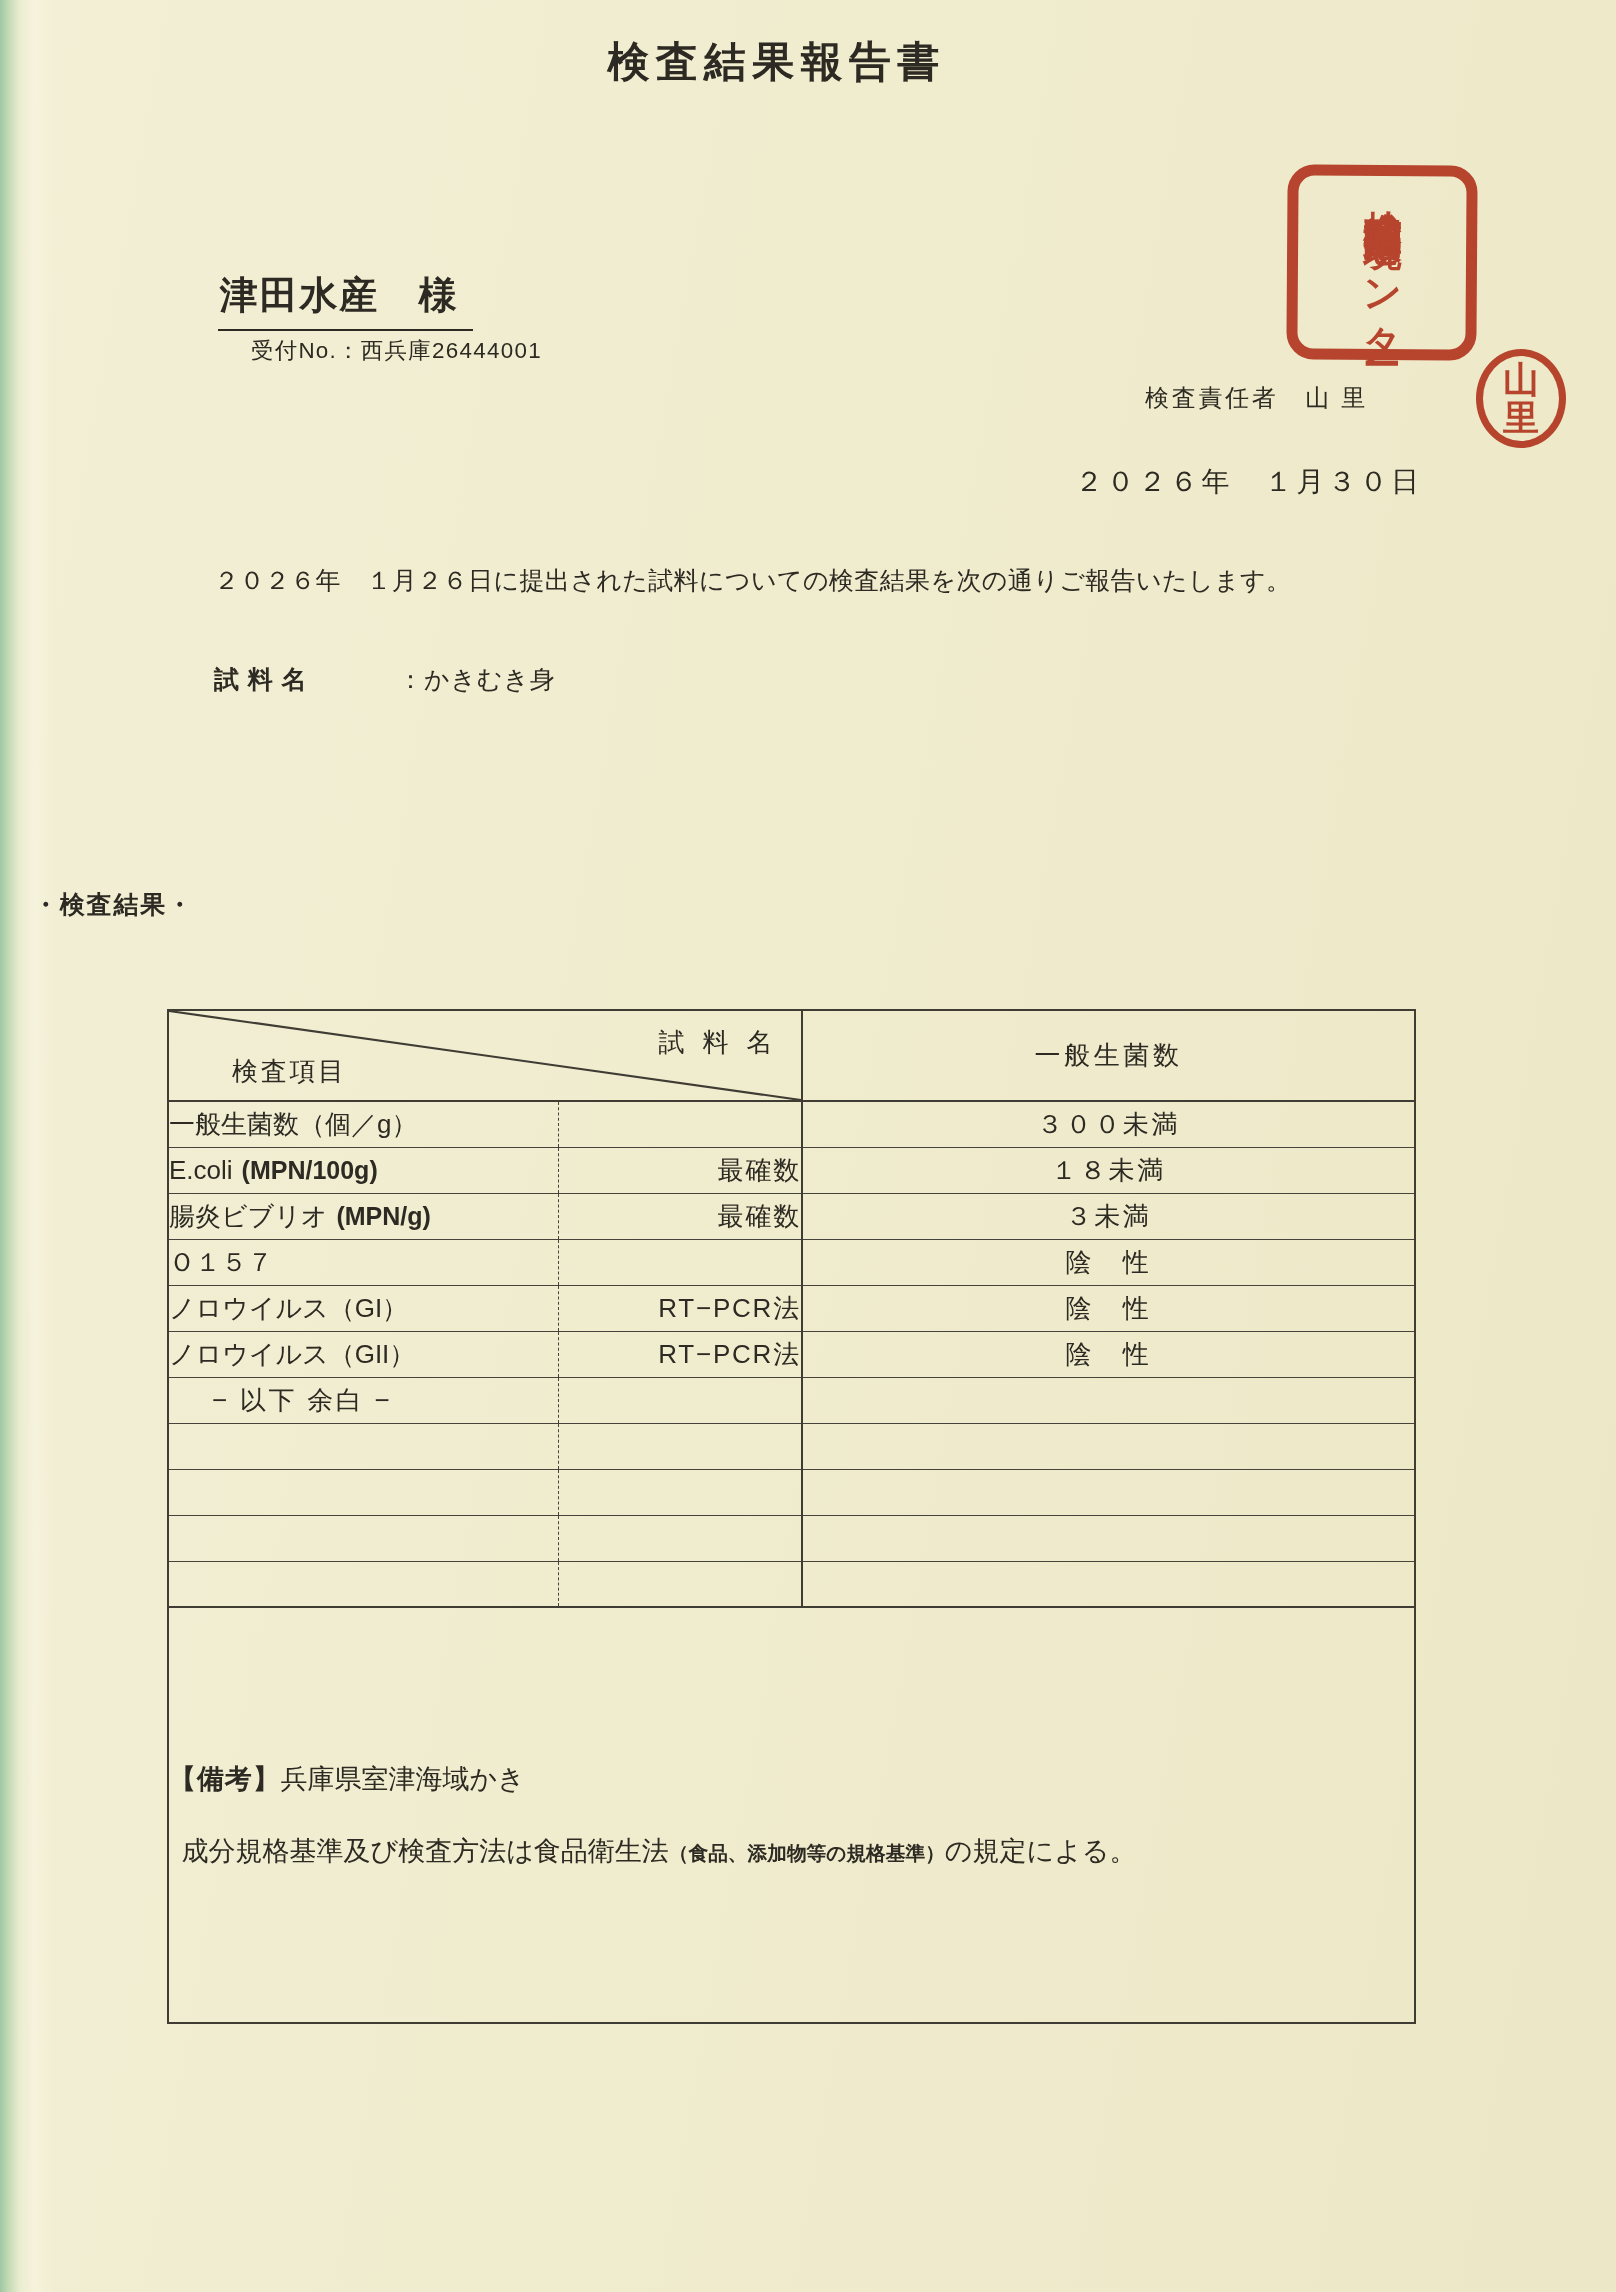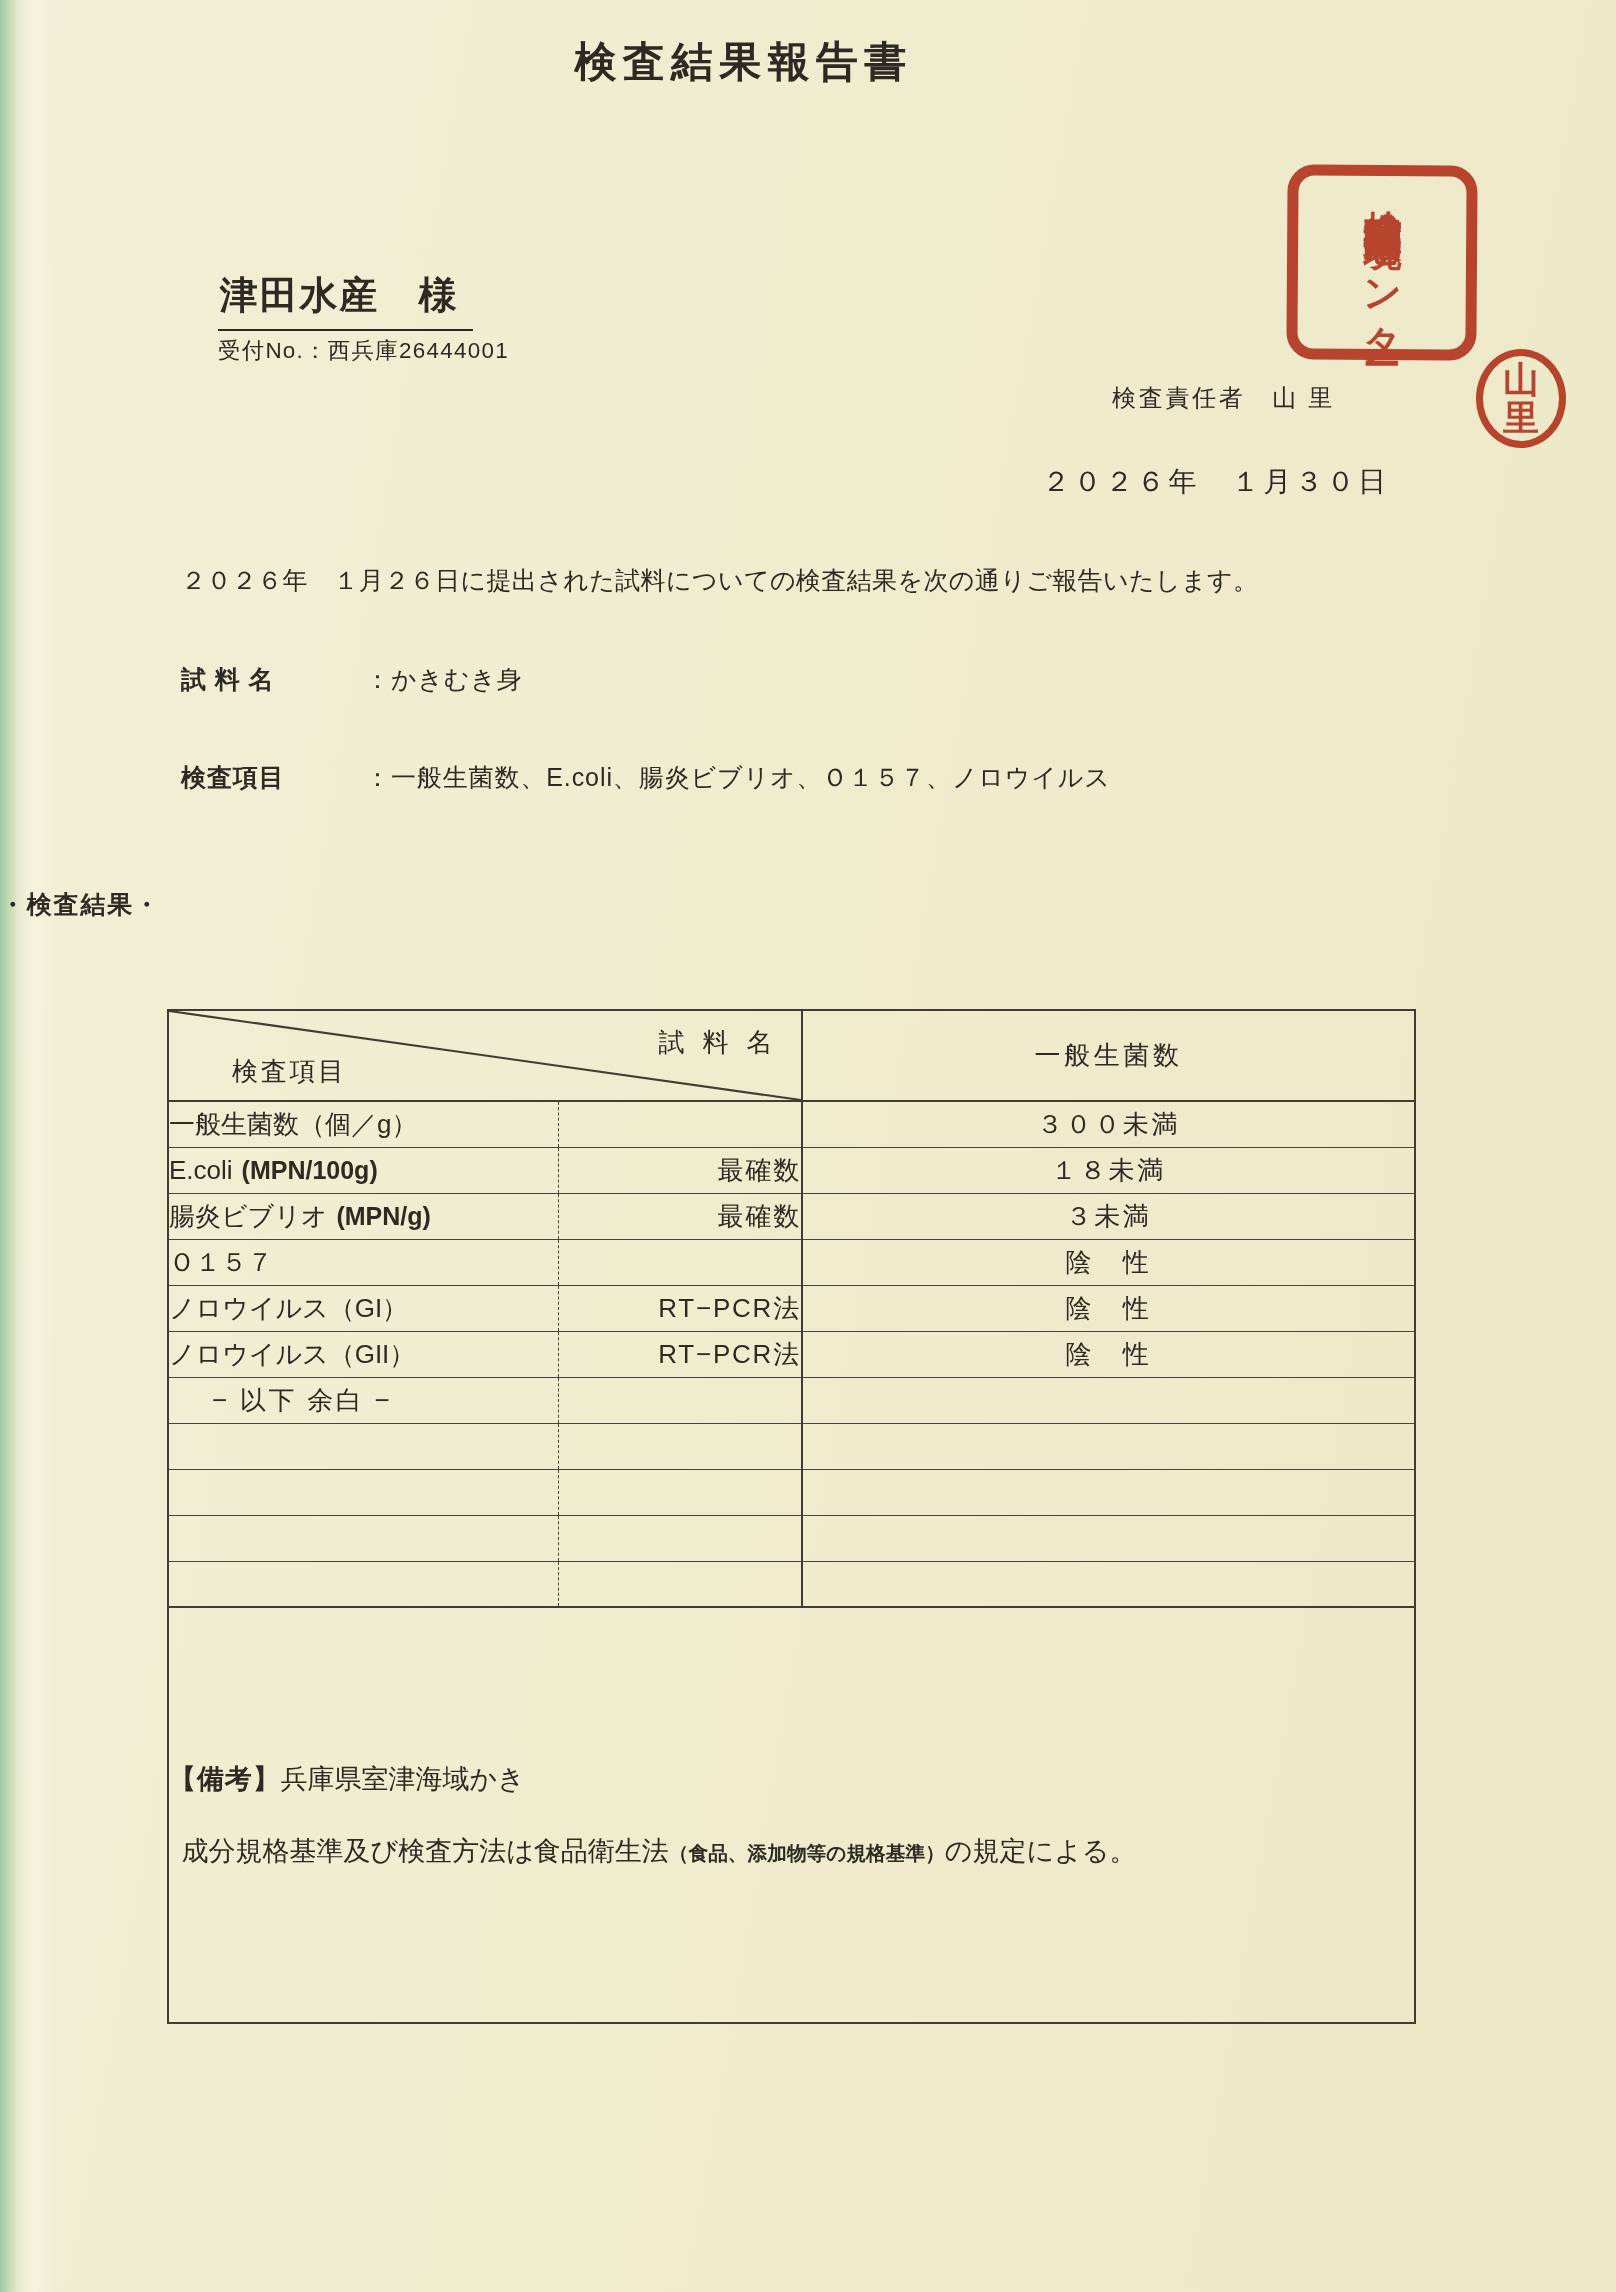--- a/index.html
+++ b/index.html
@@ -10,21 +10,21 @@
     background:linear-gradient(100deg,#f3efd6 0%,#f0ecce 45%,#ece7c6 100%);
     font-family:"Liberation Sans","DejaVu Sans",sans-serif;
     color:#2c2a22;
     overflow:hidden;
   }
   .edge-left{
     position:absolute;left:0;top:0;bottom:0;width:54px;z-index:0;
     background:linear-gradient(90deg,#8fc09c 0px,#b9d5ae 8px,#e9ecd0 19.7px,#f7f4de 34px,rgba(240,236,206,0) 54px);
     opacity:.85;pointer-events:none;
   }
-  .z{position:absolute;z-index:1;}
+  .z{position:absolute;z-index:1;padding-left:33px;}
   .title{
     top:34px;left:0;width:1487px;margin:0;text-align:center;
     font-size:42px;font-weight:600;letter-spacing:6.3px;
   }
   .lab{top:202px;left:984px;line-height:1;}
   .lab .small{font-size:20.6px;font-weight:500;line-height:31px;letter-spacing:0.9px;}
   .company{margin-top:9px;white-space:nowrap;font-weight:600;}
   .company .prefix{font-size:32px;letter-spacing:1.8px;margin-right:9px;}
   .company .cname{font-size:40px;letter-spacing:0.9px;}
   .office{font-size:20.6px;font-weight:500;margin-top:9px;white-space:nowrap;}
@@ -106,23 +106,20 @@
 
   <div class="z recipient">津田水産　様</div>
   <div class="z receipt">受付No.：西兵庫26444001</div>
   <div class="z inspector">検査責任者　山 里</div>
   <div class="z rdate">２０２６年　１月３０日</div>
   <div class="z intro">２０２６年　１月２６日に提出された試料についての検査結果を次の通りご報告いたします。</div>
 
   <div class="z fieldline sample">
     <span class="flabel">試 料 名</span><span class="fvalue">：かきむき身</span>
   </div>
-  <div class="z fieldline items">
-    <span class="flabel">検査項目</span><span class="fvalue">：一般生菌数、E.coli、腸炎ビブリオ、Ｏ１５７、ノロウイルス</span>
-  </div>
 
   <div class="z results-heading">・検査結果・</div>
 
   <table class="results">
     <colgroup>
         <col style="width:390px">
         <col style="width:244px">
         <col style="width:613px">
       </colgroup>
     <tbody>

